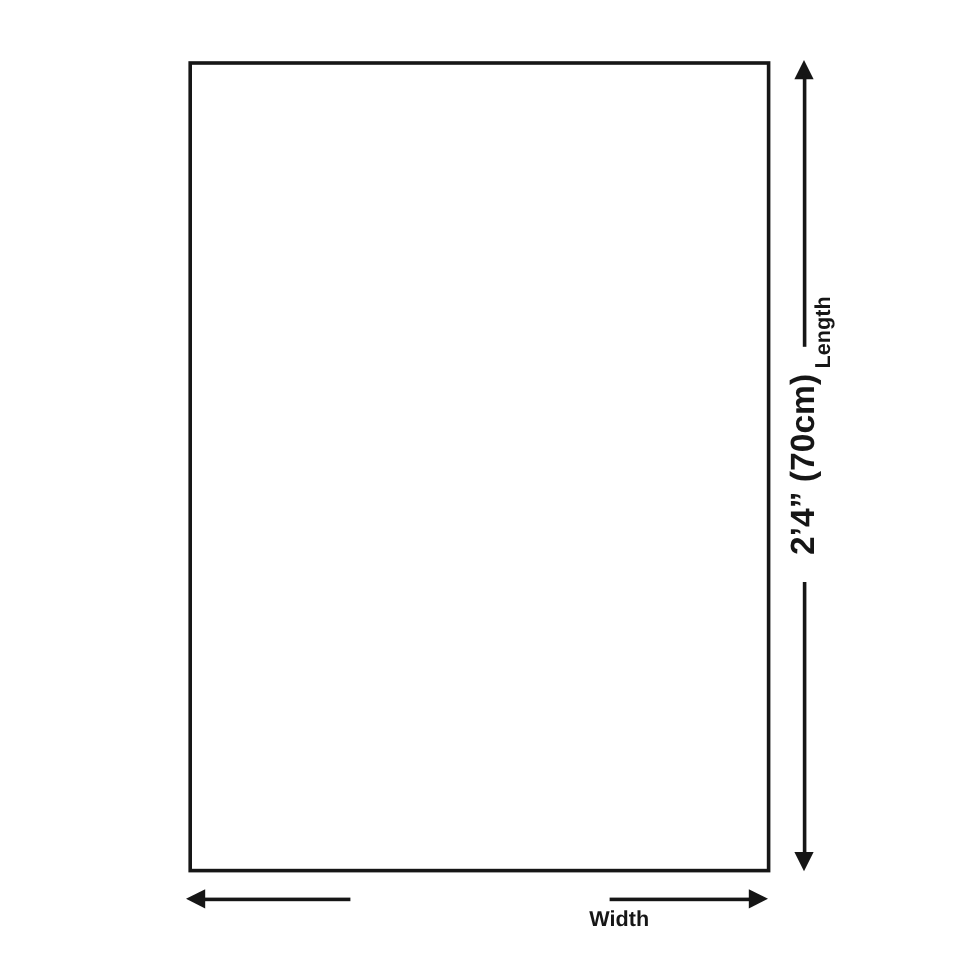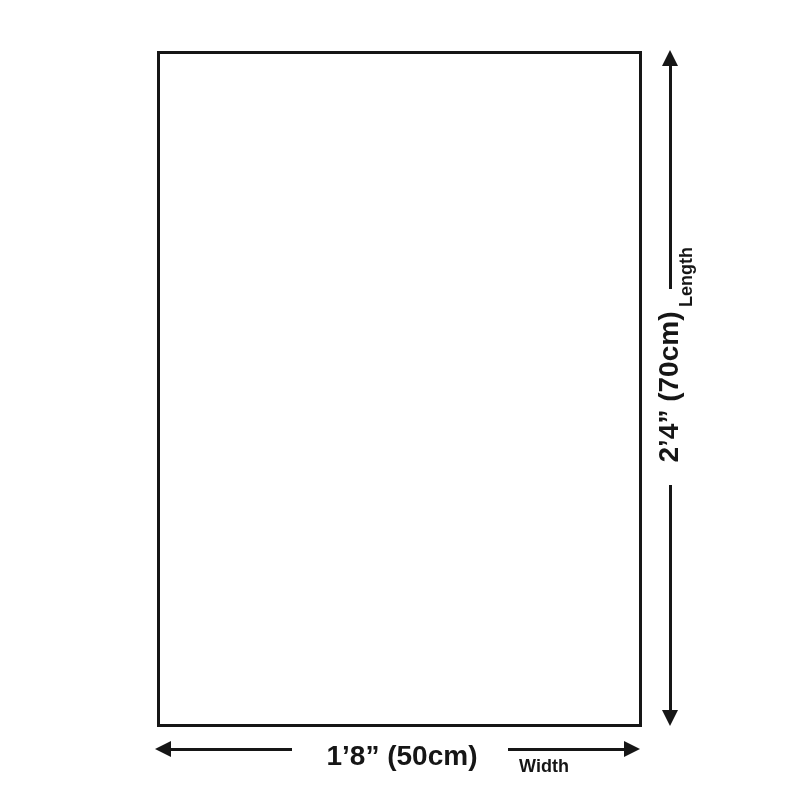--- a/index.html
+++ b/index.html
@@ -86,36 +86,35 @@
   .tri-up-pos   { left: 662px; top: 50px; }
   .tri-down-pos { left: 662px; top: 710px; }
   .length-value { left: 584px; top: 371px; width: 170px; height: 32px; }
   .length-label { left: 646px; top: 265px; width: 80px;  height: 24px; font-size: 18px; }
   
   .h-seg-left   { left: 170px; top: 748px; width: 122px; }
   .h-seg-right  { left: 508px; top: 748px; width: 118px; }
   .tri-left-pos { left: 155px; top: 741px; }
   .tri-right-pos{ left: 624px; top: 741px; }
   .width-value  { left: 302px; top: 740px; width: 200px; height: 32px; }
-  .width-label  { left: 514px; top: 754px; width: 60px; }
+  .width-label  { left: 486px; top: 754px; width: 60px; }
 </style>
 </head>
 <body>
 
 <div class="stage">
 
   <div class="rect-outline"></div>
 
   <div class="tri up tri-up-pos"></div>
   <div class="seg v v-seg-top"></div>
   <div class="dim-value rot length-value">2’4” (70cm)</div>
   <div class="dim-label rot length-label">Length</div>
   <div class="seg v v-seg-bottom"></div>
   <div class="tri down tri-down-pos"></div>
 
   <div class="tri left tri-left-pos"></div>
   <div class="seg h h-seg-left"></div>
-  <div class="dim-value width-value">1’8” (50cm)</div>
   <div class="dim-label width-label">Width</div>
   <div class="seg h h-seg-right"></div>
   <div class="tri right tri-right-pos"></div>
 
 </div>
 
 </body></html>

